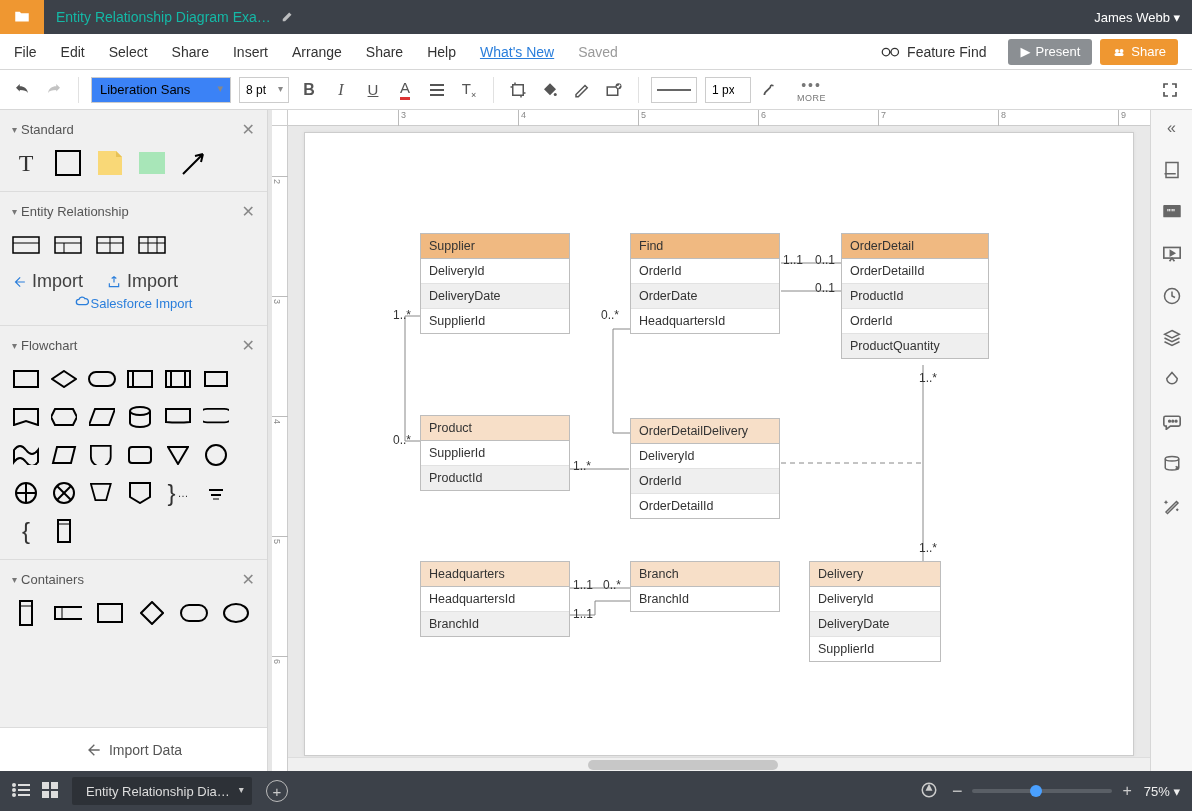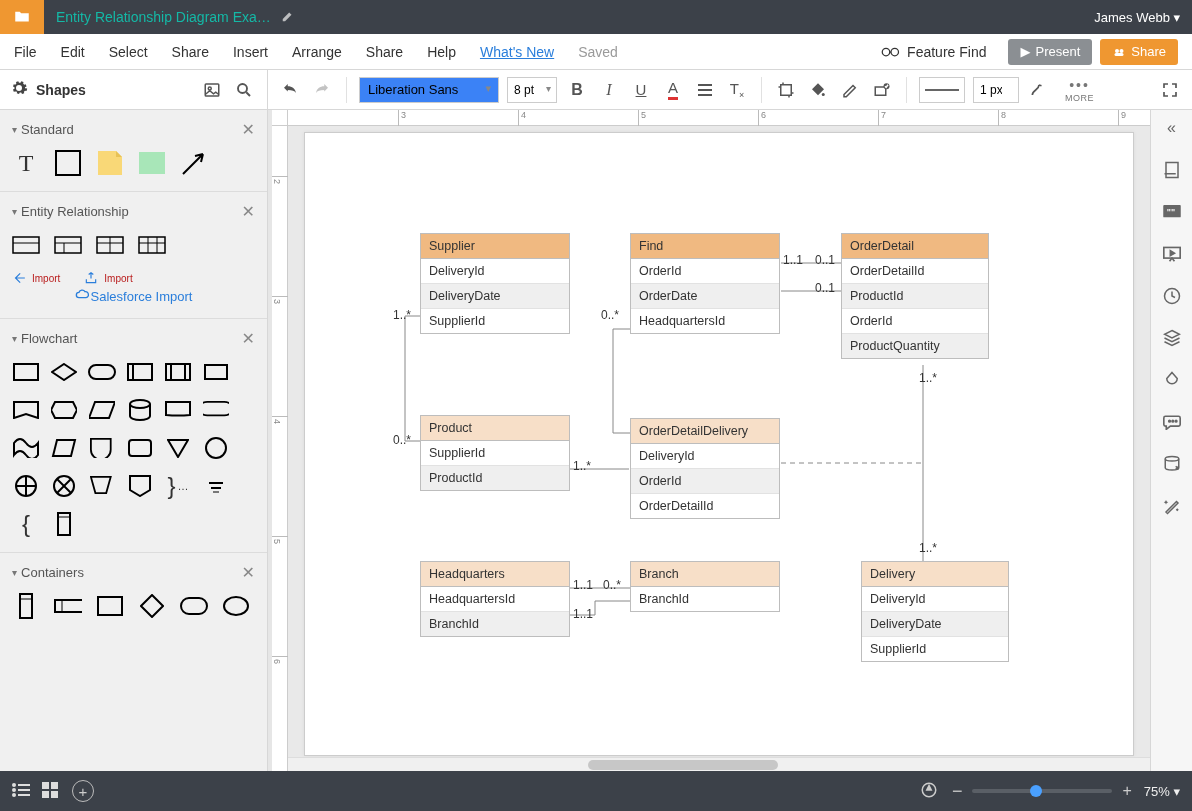--- a/index.html
+++ b/index.html
@@ -68,21 +68,21 @@
 .rightrail .ricon{width:20px;height:20px;display:flex;align-items:center;justify-content:center;cursor:pointer}
 .hscrollbar{position:absolute;left:16px;right:0;bottom:0;height:14px;background:#f0f0f0;border-top:1px solid #ddd}
 .hscrollbar .thumb{position:absolute;top:2px;height:10px;background:#c7c7c7;border-radius:5px}
 .statusbar{height:40px;background:#3c4149;display:flex;align-items:center;padding:0 12px;color:#ddd}
 .statusbar .tab{background:#2d3137;height:28px;display:flex;align-items:center;padding:0 22px 0 14px;border-radius:2px;position:relative;margin-left:14px;font-size:13px}
 .statusbar .tab::after{content:"▾";position:absolute;right:8px;top:7px;font-size:10px;color:#ccc}
 .statusbar .plus{width:22px;height:22px;border:1.5px solid #bbb;border-radius:50%;display:flex;align-items:center;justify-content:center;margin-left:14px;color:#ccc;font-size:15px}
 .statusbar .spacer{flex:1}
 .statusbar .zoomtrack{width:140px;height:4px;background:#5a5f66;border-radius:2px;position:relative;margin:0 10px}
 .statusbar .zoomtrack .knob{position:absolute;width:12px;height:12px;background:#4aa0ff;border-radius:50%;top:-4px;left:58px}
-.er-links{display:flex;gap:24px;margin-top:12px;color:#b91c1c;font-size:10px}
+.er-links{display:flex;gap:24px;margin-top:12px;color:#404040;font-size:18px}
 .er-links .lnk{display:flex;align-items:center;gap:6px;cursor:pointer}
 .er-links2{display:flex;justify-content:center;margin-top:4px;color:#2a7edb;font-size:13px}
 </style>
 </head>
 <body>
 
 <div class="titlebar">
   <div class="folder">
     <svg viewBox="0 0 24 24">
         <path d="M3 5h6l2 2h10v11H3z"></path>
@@ -126,41 +126,20 @@
     <svg width="14" height="12" viewBox="0 0 24 24" fill="#fff" style="margin-right:5px">
         <circle cx="8" cy="10" r="4"></circle>
         <circle cx="17" cy="10" r="4"></circle>
         <rect x="3" y="14" width="18" height="6" rx="3"></rect>
       </svg>
     <span>Share</span>
   </div>
 </div>
 
 <div class="toolbar-row">
-  <div class="leftshapes">
-    <span class="gear">
-      <svg width="18" height="18" viewBox="0 0 24 24" fill="#444">
-          <path d="M12 8a4 4 0 100 8 4 4 0 000-8zm9 4l2 1-1 3-2-.5-1.5 1.5.5 2-3 1-1-2h-2l-1 2-3-1 .5-2L7 16.5 5 17l-1-3 2-1v-2l-2-1 1-3 2 .5L8.5 6 8 4l3-1 1 2h2l1-2 3 1-.5 2L19 7.5l2-.5 1 3-2 1v2z"></path>
-        </svg>
-    </span>
-    <span class="title">Shapes</span>
-    <span class="iconbtn">
-      <svg width="18" height="18" viewBox="0 0 24 24" fill="none" stroke="#555" stroke-width="2">
-          <rect x="3" y="4" width="18" height="16" rx="1"></rect>
-          <circle cx="9" cy="10" r="2"></circle>
-          <path d="M3 18l6-5 5 4 3-2 4 3"></path>
-        </svg>
-    </span>
-    <span class="iconbtn">
-      <svg width="18" height="18" viewBox="0 0 24 24" fill="none" stroke="#555" stroke-width="2.5">
-          <circle cx="10" cy="10" r="6"></circle>
-          <path d="M15 15l5 5"></path>
-        </svg>
-    </span>
-  </div>
   <div class="tbar">
     <span class="ico">
         <svg width="18" height="18" viewBox="0 0 24 24" fill="#555">
           <path d="M9 14l-5-5 5-5v3c6 0 10 3 11 9-2-3-5-4-11-4v2z"></path>
         </svg>
       </span>
     <span class="ico" style="opacity:.35">
         <svg width="18" height="18" viewBox="0 0 24 24" fill="#555">
           <path d="M15 14l5-5-5-5v3c-6 0-10 3-11 9 2-3 5-4 11-4v2z"></path>
         </svg>
@@ -518,20 +497,26 @@
             </svg>
           </div>
         <div class="pal-item">
             <svg width="26" height="20">
               <ellipse cx="13" cy="10" rx="12" ry="9" fill="none" stroke="#000" stroke-width="2"></ellipse>
             </svg>
           </div>
       </div>
     </div>
 
+    <div class="importdata">
+      <svg width="16" height="16" viewBox="0 0 24 24" fill="none" stroke="#666" stroke-width="2">
+          <path d="M14 4l-8 8 8 8M6 12h16"></path>
+        </svg>
+      <span>Import Data</span>
+    </div>
   </div>
   <div class="sidebar-slim"></div>
 
   <div class="canvas-wrap">
     <div class="ruler-corner"></div>
     <div class="ruler-h">
       <div class="tick" style="left:110px">3</div>
       <div class="tick" style="left:230px">4</div>
       <div class="tick" style="left:350px">5</div>
       <div class="tick" style="left:470px">6</div>
@@ -617,21 +602,21 @@
 
       <div class="entity" style="left:536px;top:100px;width:148px">
         <div class="hdr orange">OrderDetail</div>
         <div class="row">OrderDetailId</div>
         <div class="row">ProductId</div>
         <div class="row">OrderId</div>
         <div class="row">ProductQuantity</div>
       </div>
       <div class="cardlabel" style="left:614px;top:238px">1..*</div>
 
-      <div class="entity" style="left:556px;top:428px;width:148px">
+      <div class="entity" style="left:504px;top:428px;width:132px">
         <div class="hdr peach">Delivery</div>
         <div class="row">DeliveryId</div>
         <div class="row">DeliveryDate</div>
         <div class="row">SupplierId</div>
       </div>
       <div class="cardlabel" style="left:614px;top:408px">1..*</div>
     </div>
 
     <div class="hscrollbar">
       <div class="thumb" style="left:300px;width:190px"></div>
@@ -708,20 +693,21 @@
         <rect x="6" y="6" width="12" height="2"></rect>
         <circle cx="2" cy="12" r="2"></circle>
         <rect x="6" y="11" width="12" height="2"></rect>
       </svg></div>
   <div style="margin-left:12px"><svg width="16" height="16" viewBox="0 0 16 16" fill="#ddd">
         <rect width="7" height="7"></rect>
         <rect x="9" width="7" height="7"></rect>
         <rect y="9" width="7" height="7"></rect>
         <rect x="9" y="9" width="7" height="7"></rect>
       </svg></div>
+  <div class="tab">Entity Relationship Dia…</div>
   <div class="plus">+</div>
   <div class="spacer"></div>
   <div><svg width="18" height="18" viewBox="0 0 24 24" fill="none" stroke="#ccc" stroke-width="2">
         <circle cx="12" cy="12" r="9"></circle>
         <path d="M12 6l-3 6h6z" fill="#ccc"></path>
       </svg></div>
   <div style="margin-left:14px;color:#ccc;font-size:18px">−</div>
   <div class="zoomtrack">
       <div class="knob"></div>
     </div>

